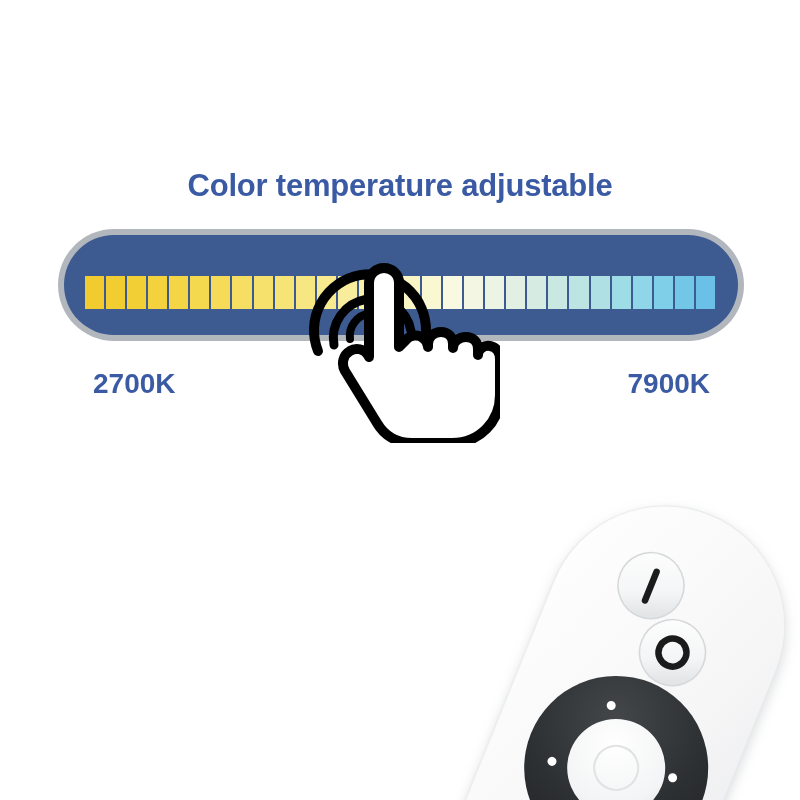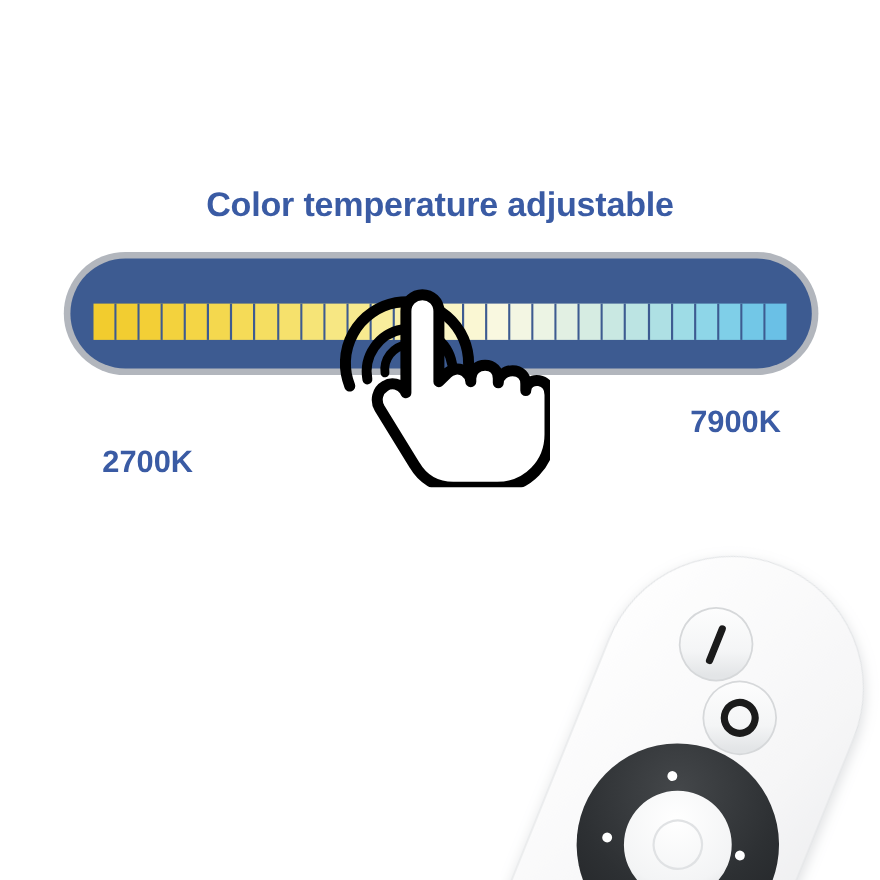--- a/index.html
+++ b/index.html
@@ -142,21 +142,21 @@
         <div class="ct-seg" style="background: rgb(188, 228, 227);"></div>
         <div class="ct-seg" style="background: rgb(174, 224, 228);"></div>
         <div class="ct-seg" style="background: rgb(158, 220, 230);"></div>
         <div class="ct-seg" style="background: rgb(142, 214, 232);"></div>
         <div class="ct-seg" style="background: rgb(127, 207, 232);"></div>
         <div class="ct-seg" style="background: rgb(114, 199, 231);"></div>
         <div class="ct-seg" style="background: rgb(106, 192, 230);"></div>
       </div>
   </div>
 
-  <div id="kelvin-min" class="kelvin-label" style="color: rgb(58, 91, 164); margin-top: 36px;">2700K</div>
+  <div id="kelvin-min" class="kelvin-label" style="color: rgb(58, 91, 164);">2700K</div>
   <div id="kelvin-max" class="kelvin-label" style="color: rgb(58, 91, 164);">7900K</div>
 
   <svg id="hand-cursor" viewBox="0 0 200 200">
 
     <g fill="none" stroke="#000000" stroke-linecap="round">
       <path d="M 18 108 A 56 56 0 1 1 126 88" stroke-width="10"></path>
       <path d="M 34 102 A 39 39 0 1 1 111 88" stroke-width="9"></path>
       <path d="M 50 96 A 22 22 0 1 1 95 90" stroke-width="8"></path>
     </g>
 

